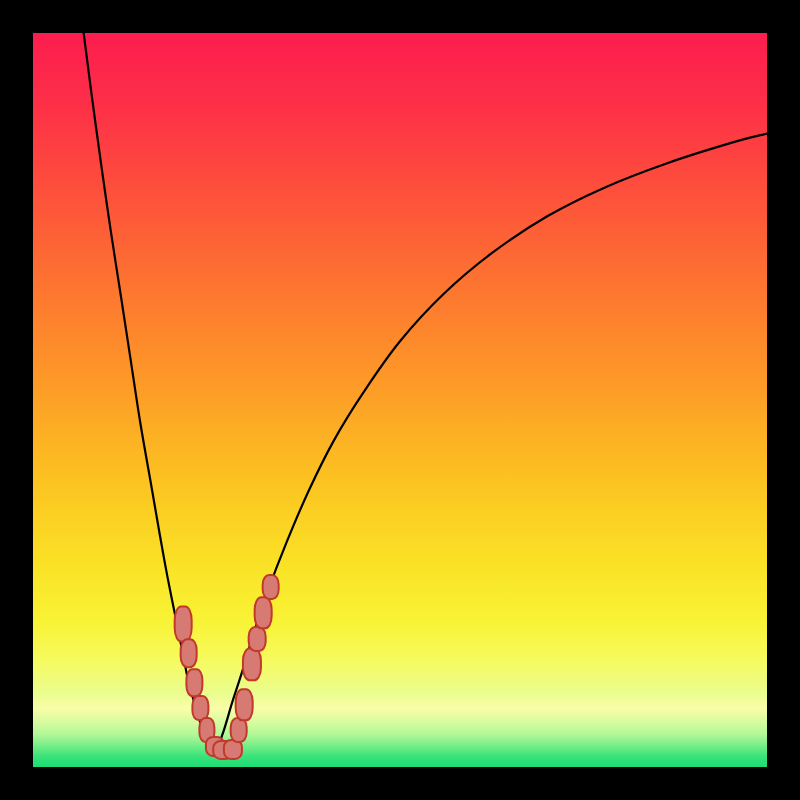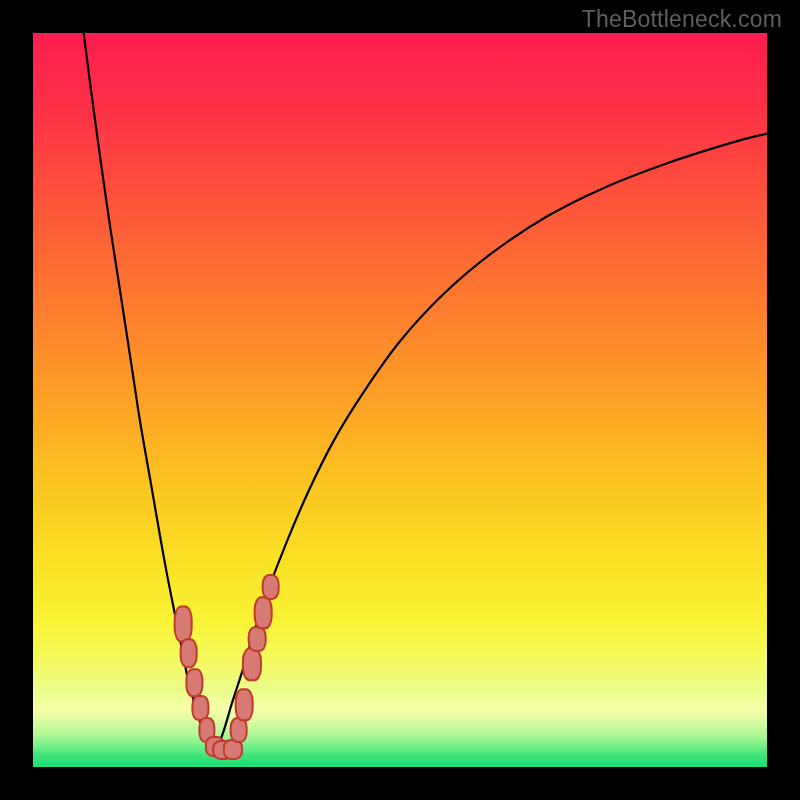--- a/index.html
+++ b/index.html
@@ -99,14 +99,13 @@
         <div class="marker" style="left: 190.106px; top: 717.118px; width: 17.616px; height: 16.148px; background: rgb(215, 122, 116); border: 2px solid rgb(192, 57, 43);"></div>
         <div class="marker" style="left: 199.648px; top: 716.384px; width: 16.148px; height: 16.148px; background: rgb(215, 122, 116); border: 2px solid rgb(192, 57, 43);"></div>
         <div class="marker" style="left: 205.52px; top: 697.3px; width: 14.68px; height: 22.02px; background: rgb(215, 122, 116); border: 2px solid rgb(192, 57, 43);"></div>
         <div class="marker" style="left: 211.392px; top: 671.61px; width: 14.68px; height: 29.36px; background: rgb(215, 122, 116); border: 2px solid rgb(192, 57, 43);"></div>
         <div class="marker" style="left: 218.732px; top: 631.24px; width: 16.148px; height: 29.36px; background: rgb(215, 122, 116); border: 2px solid rgb(192, 57, 43);"></div>
         <div class="marker" style="left: 223.87px; top: 605.55px; width: 14.68px; height: 22.02px; background: rgb(215, 122, 116); border: 2px solid rgb(192, 57, 43);"></div>
         <div class="marker" style="left: 230.476px; top: 579.86px; width: 14.68px; height: 29.36px; background: rgb(215, 122, 116); border: 2px solid rgb(192, 57, 43);"></div>
         <div class="marker" style="left: 237.816px; top: 554.17px; width: 14.68px; height: 22.02px; background: rgb(215, 122, 116); border: 2px solid rgb(192, 57, 43);"></div>
       </div>
   </div>
-  <div class="watermark">TheBottleneck.com</div>
 </div>
 
 </body></html>

